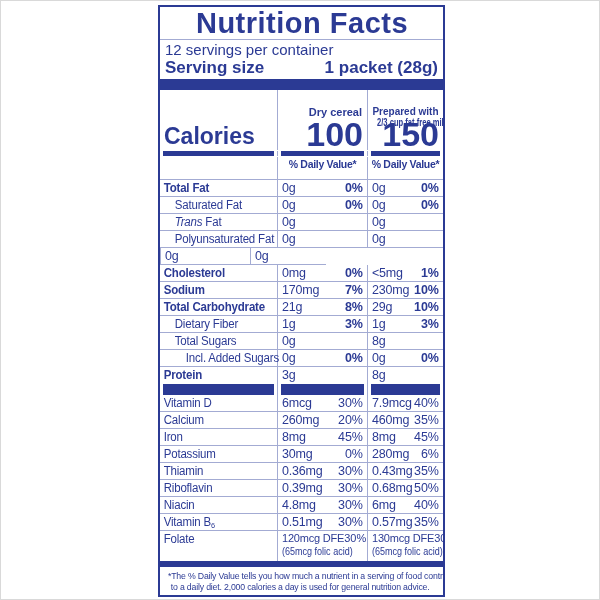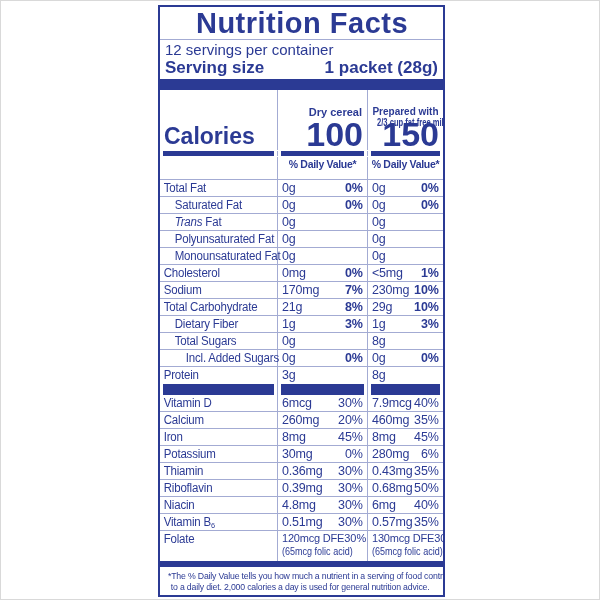--- a/index.html
+++ b/index.html
@@ -49,21 +49,21 @@
   
   .dvh{height:26px;align-items:center;border-radius:6px;}
   .dvh>div{border-bottom:1px solid var(--hair);height:100%;}
   .dvhead{font-size:10.5px;font-weight:700;letter-spacing:-0.3px;text-align:center;line-height:14px;white-space:nowrap;}
   
   .nrow,.vrow{height:17px;align-items:center;font-size:12.5px;line-height:16px;}
   .nrow>div,.vrow>div{border-bottom:1px solid var(--hair);height:100%;}
   .row.no-bb>div{border-bottom:none;}
   .name{white-space:nowrap;overflow:visible;}
   .name .nm{display:inline-block;transform:scaleX(0.92);transform-origin:left;letter-spacing:-0.2px;white-space:nowrap;}
-  .name.b{font-weight:400;}
+  .name.b{font-weight:700;}
   .vals{display:flex;justify-content:space-between;align-items:center;padding:0 4px 0 4px;text-align:right;}
   .amt{letter-spacing:-0.2px;white-space:nowrap;}
   .dv{white-space:nowrap;}
   .dv.b{font-weight:700;}
   
   .segbar{height:13px;align-items:center;}
   .sbar{height:11px;background:var(--blue);margin:0 3px;}
   
   .vrow.tall{height:30px;align-items:flex-start;}
   .vrow.tall .vals{display:block;padding:0 4px;font-size:11px;}
@@ -168,21 +168,20 @@
           <div class="c1 vals">
             <span class="amt">0g</span>
             <span class="dv b"></span>
           </div>
           <div class="c2 vals">
             <span class="amt">0g</span>
             <span class="dv b"></span>
           </div>
         </div>
         <div class="row nrow">
-          <div class="cn name"><span class="nm" style="padding-left: 16px;">Monounsaturated Fat</span></div>
           <div class="c1 vals">
             <span class="amt">0g</span>
             <span class="dv b"></span>
           </div>
           <div class="c2 vals">
             <span class="amt">0g</span>
             <span class="dv b"></span>
           </div>
         </div>
         <div class="row nrow">

